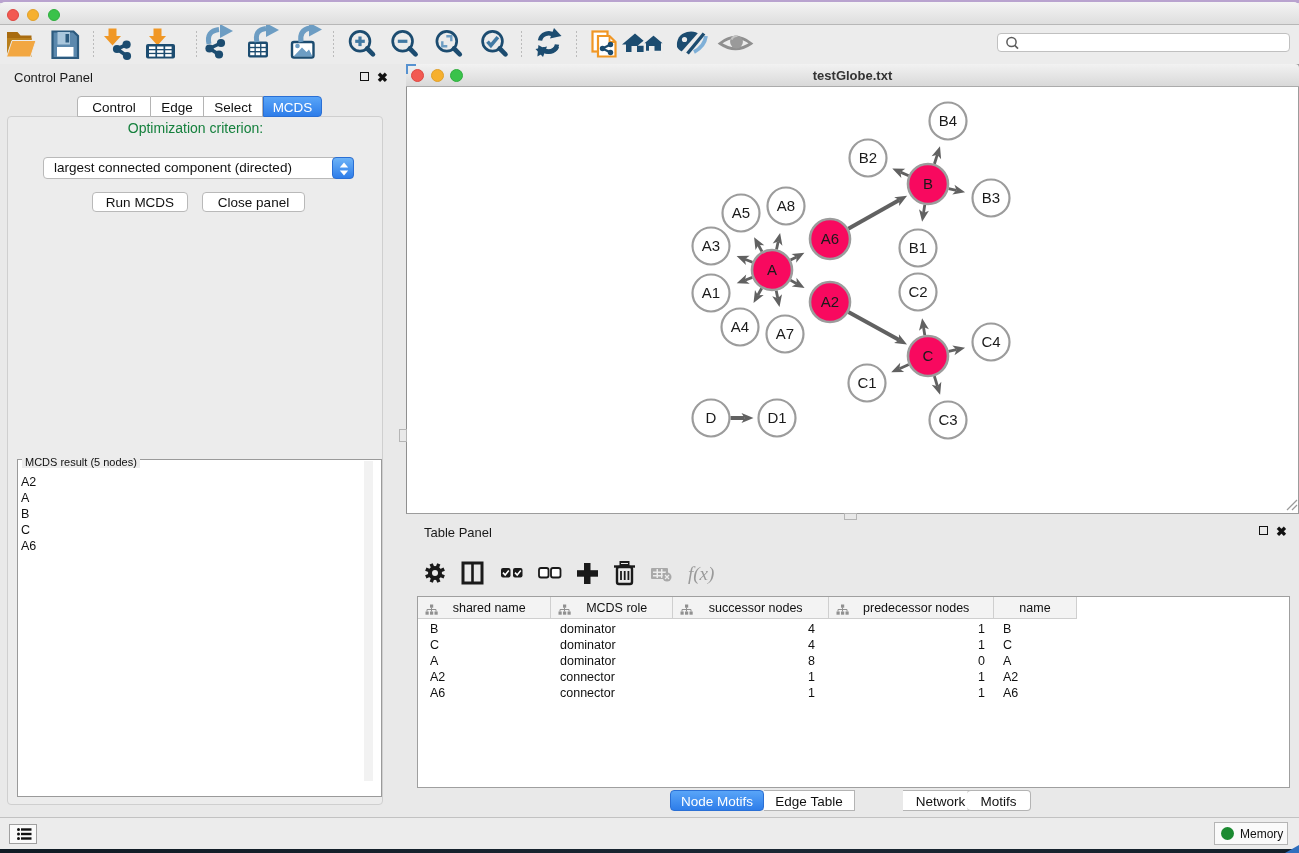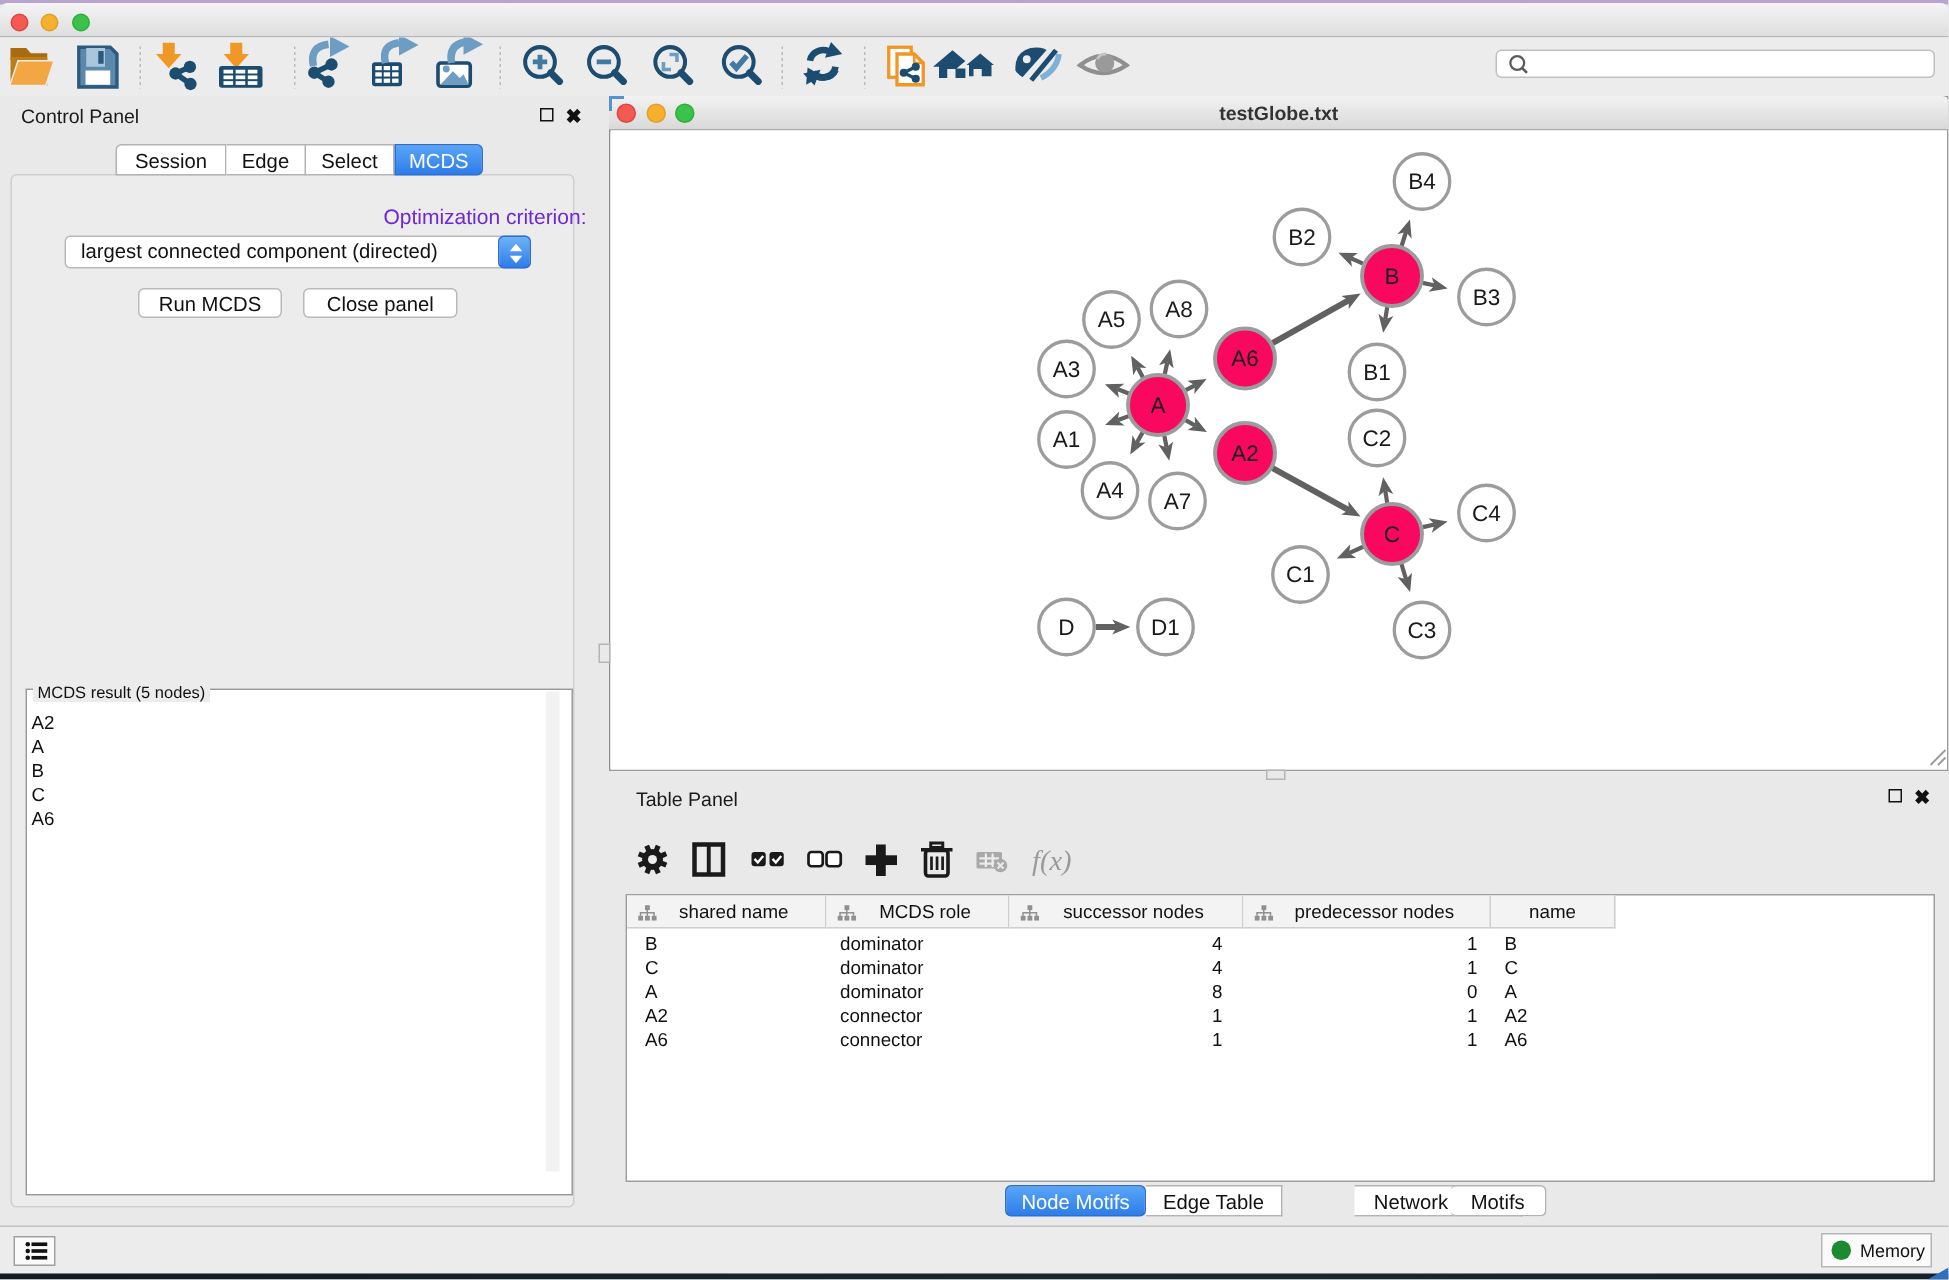--- a/index.html
+++ b/index.html
@@ -19,21 +19,21 @@
   background-image:repeating-linear-gradient(#bbb 0 2px, transparent 2px 4px); }
 #search { left:997px; top:8px; width:293px; height:19px; background:#fff;
   border:1px solid #c0c0c0; border-radius:4px; }
 
 #cp { left:0; top:64px; width:391px; height:749px; background:#e9e9e9; }
 #cpTitle { left:14px; top:70px; font-size:13px; color:#1a1a1a; }
 .tab { position:absolute; top:96px; height:21px; font-size:13.5px; color:#111;
   background:#fff; border:1px solid #b4b4b4; text-align:center; padding-top:3px; }
 #cpInner { left:7px; top:116px; width:376px; height:689px; background:#ececec;
   border:1px solid #cfcfcf; border-radius:4px; }
-#optlabel { left:0; top:136px; width:391px; text-align:right; font-size:14px; color:#6d28d9; }
+#optlabel { left:0; top:120px; width:391px; text-align:center; font-size:14px; color:#15803d; }
 #dropdown { left:43px; top:157px; width:311px; height:22px; background:#fff;
   border:1px solid #b9b9b9; border-radius:4px; font-size:13.5px; color:#111;
   padding:2px 0 0 10px; }
 #dropbtn { left:332px; top:157px; width:22px; height:22px; border-radius:4px;
   background:linear-gradient(#6db3f7,#2e7de9); border:1px solid #2a6fd4; }
 .btn { position:absolute; top:192px; height:20px; background:#fff;
   border:1px solid #b9b9b9; border-radius:4px; font-size:13.5px; color:#111;
   text-align:center; padding-top:2px; }
 #mcdsbox { left:17px; top:459px; width:365px; height:338px; background:#fff;
   border:1px solid #9a9a9a; }
@@ -203,21 +203,21 @@
         <line x1="10.8" y1="11.4" x2="14" y2="14.6" stroke="#5c5c5c" stroke-width="1.7"></line>
       </svg>
     </div>
 </div>
 
 <div class="abs" id="cp"></div>
 <div class="abs" id="cpTitle">Control Panel</div>
 <div class="abs" style="left:360px;top:72px;width:9px;height:9px;border:1.5px solid #111;"></div>
 <div class="abs" style="left:377px;top:70px;font-size:13px;font-weight:bold;color:#111;">✖</div>
 <div class="abs" id="cpInner"></div>
-<div class="tab" style="left:77px;width:74px;border-radius:4px 0 0 0;">Session</div>
+<div class="tab" style="left:77px;width:74px;border-radius:4px 0 0 0;">Control</div>
 <div class="tab" style="left:151px;width:53px;border-left:none;">Edge</div>
 <div class="tab" style="left:204px;width:59px;border-left:none;">Select</div>
 <div class="tab" style="left:263px;width:59px;background:linear-gradient(#59a5f8,#2e7de9);color:#fff;border-color:#2a6fd4;border-radius:0 4px 4px 0;">MCDS</div>
 <div class="abs" id="optlabel">Optimization criterion:</div>
 <div class="abs" id="dropdown">largest connected component (directed)</div>
 <div class="abs" id="dropbtn">
 <svg width="22" height="22" viewBox="0 0 22 22">
       <polygon points="11,4.5 6.8,9.5 15.2,9.5" fill="#fff"></polygon>
       <polygon points="6.8,12.5 15.2,12.5 11,17.5" fill="#fff"></polygon>
     </svg>

